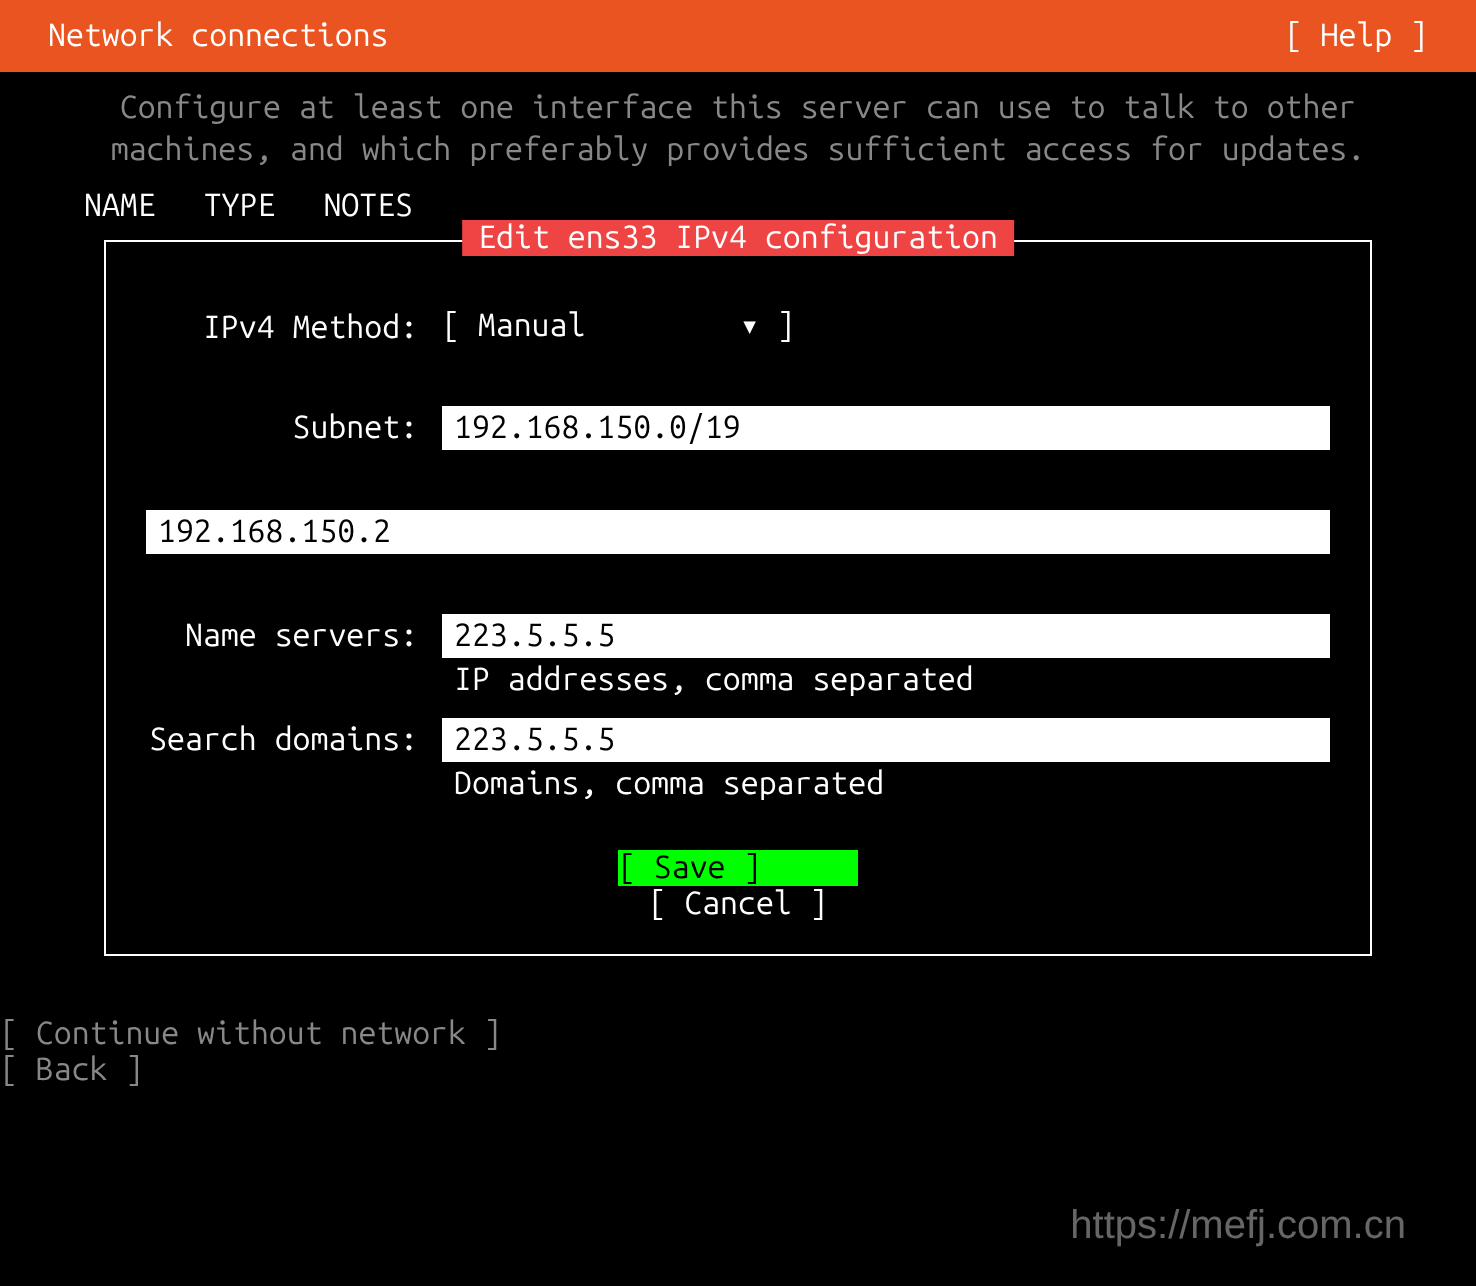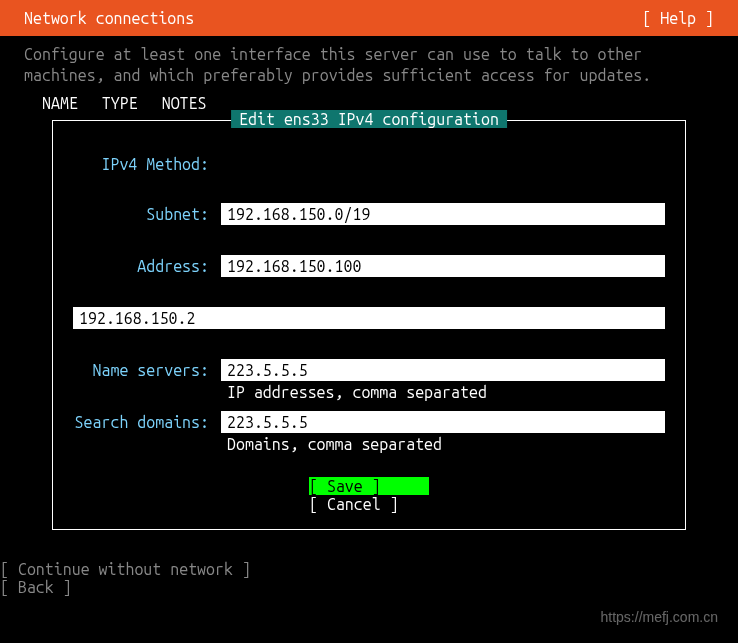--- a/index.html
+++ b/index.html
@@ -20,55 +20,56 @@
       justify-content: space-between;
       align-items: center;
       padding: 16px 24px;
     }
     .header-title { font-weight: normal; }
     .help-button { color: #fff; }
     .description {
       color: #888;
       padding: 8px 24px 4px 24px;
       line-height: 1.3;
+      text-align: center;
     }
     .column-headers {
       padding: 4px 24px 8px 42px;
       display: flex;
       gap: 24px;
     }
     .col-header { color: #fff; }
     .dialog-outer {
       padding: 0 52px;
     }
     .dialog-box {
       border: 1px solid #fff;
       padding: 8px 0 16px 0;
       position: relative;
     }
     .dialog-title {
       position: absolute;
       top: -11px;
       left: 50%;
       transform: translateX(-50%);
-      background: #0f766e;
+      background: #ef4444;
       color: #fff;
       padding: 0 8px;
       white-space: nowrap;
     }
     .form-row {
       display: flex;
       align-items: flex-start;
       margin-bottom: 8px;
       padding: 0 20px;
     }
     .form-row.spaced { margin-top: 24px; }
     .form-row.spaced-lg { margin-top: 30px; }
     .form-label {
-      color: #7dd3fc;
+      color: #ffffff;
       width: 148px;
       text-align: right;
       padding-right: 12px;
       flex-shrink: 0;
       padding-top: 2px;
     }
     .form-value-wrap { flex: 1; }
     .dropdown {
       color: #fff;
       display: inline-block;
@@ -101,37 +102,37 @@
       background: #0f0;
       color: #000;
       display: inline-block;
       min-width: 120px;
       text-align: left;
     }
     .btn-cancel {
       color: #fff;
       display: inline-block;
       min-width: 120px;
-      text-align: left;
+      text-align: center;
     }
     .bottom-actions {
       text-align: left;
       margin-top: 30px;
     }
     .bottom-link {
       color: #888;
       display: inline-block;
       min-width: 250px;
     }
     .watermark {
       position: absolute;
-      right: 20px;
+      right: 35px;
       bottom: 18px;
       color: rgba(255,255,255,0.4);
-      font-size: 14px;
+      font-size: 20px;
       font-family: sans-serif;
     }
   </style>
 </head>
 <body>
 
 <div class="header-bar">
   <span class="header-title">Network connections</span>
   <span class="help-button">[ Help ]</span>
 </div>
@@ -143,35 +144,35 @@
   <span class="col-header">TYPE</span>
   <span class="col-header">NOTES</span>
 </div>
 
 <div class="dialog-outer">
   <div class="dialog-box">
     <div class="dialog-title"> Edit ens33 IPv4 configuration </div>
 
     <div class="form-row spaced">
       <div class="form-label">IPv4 Method:</div>
+      <div class="form-value-wrap">
+        <span class="dropdown">
+          <span class="dropdown-inner">[ Manual</span>
+          <span>▾ ]</span>
+        </span>
+      </div>
     </div>
 
     <div class="form-row spaced-lg">
       <div class="form-label">Subnet:</div>
       <div class="form-value-wrap">
         <span class="input-field">192.168.150.0/19</span>
       </div>
     </div>
 
-    <div class="form-row spaced-lg">
-      <div class="form-label">Address:</div>
-      <div class="form-value-wrap">
-        <span class="input-field">192.168.150.100</span>
-      </div>
-    </div>
 
     <div class="form-row spaced-lg">
       <div class="form-value-wrap">
         <span class="input-field">192.168.150.2</span>
       </div>
     </div>
 
     <div class="form-row spaced-lg">
       <div class="form-label">Name servers:</div>
       <div class="form-value-wrap">

